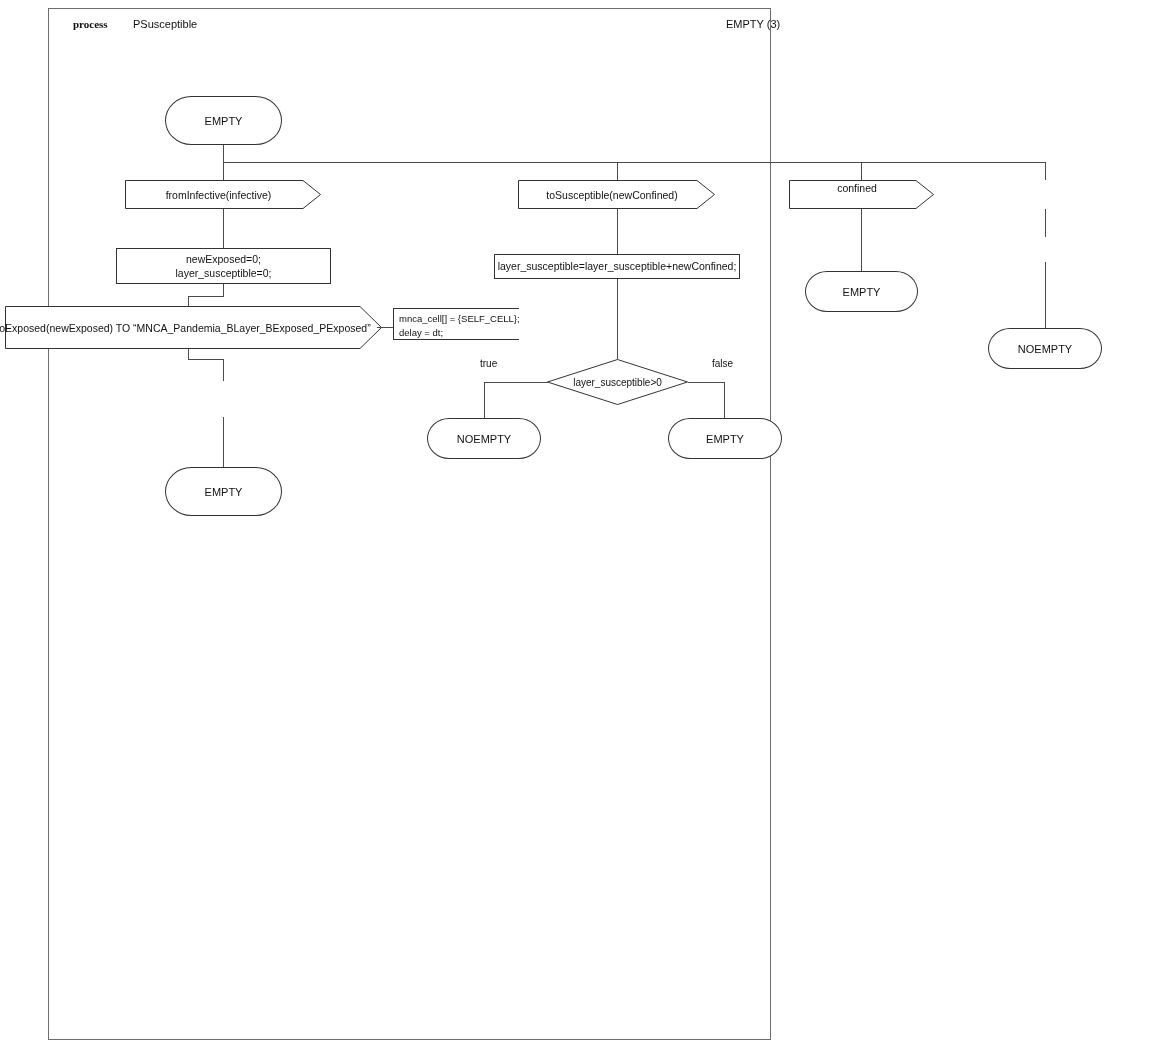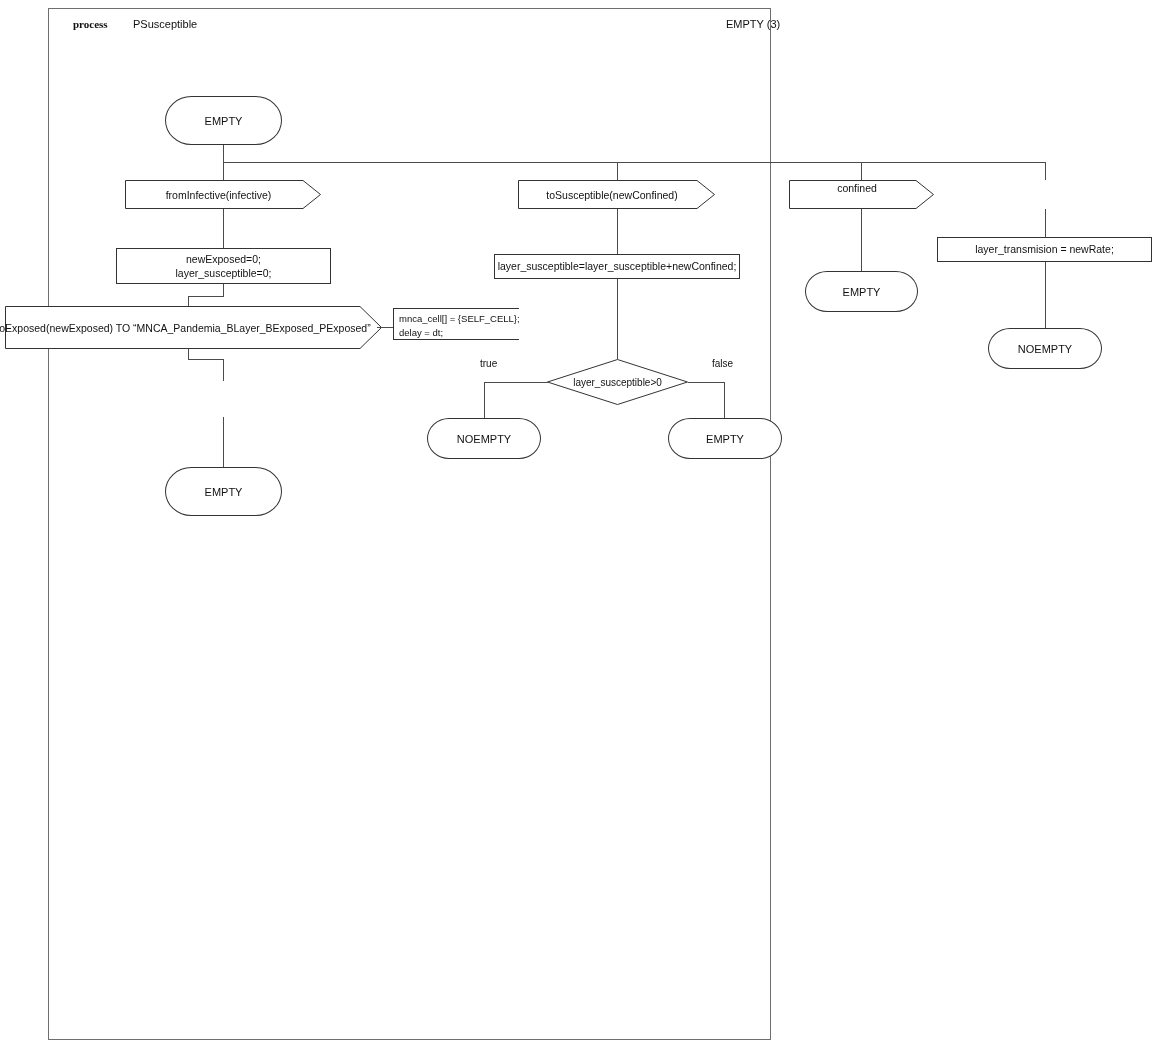--- a/index.html
+++ b/index.html
@@ -276,21 +276,18 @@
     <span class="ilabel">confined</span>
   </div>
 
   <div class="vline" style="left:861px; top:209px; height:62px;"></div>
 
   <div class="state" style="left:805px; top:271px; width:113px; height:41px;">EMPTY</div>
 
 
   <div class="vline" style="left:1045px; top:209px; height:28px;"></div>
 
-  <div class="task" style="left:937px; top:237px; width:215px; height:25px;">
-    <span>layer_transmision = newRate;</span>
-  </div>
 
   <div class="vline" style="left:1045px; top:262px; height:66px;"></div>
 
   <div class="state" style="left:988px; top:328px; width:114px; height:41px;">NOEMPTY</div>
 
 </div>
 
 </body></html>

